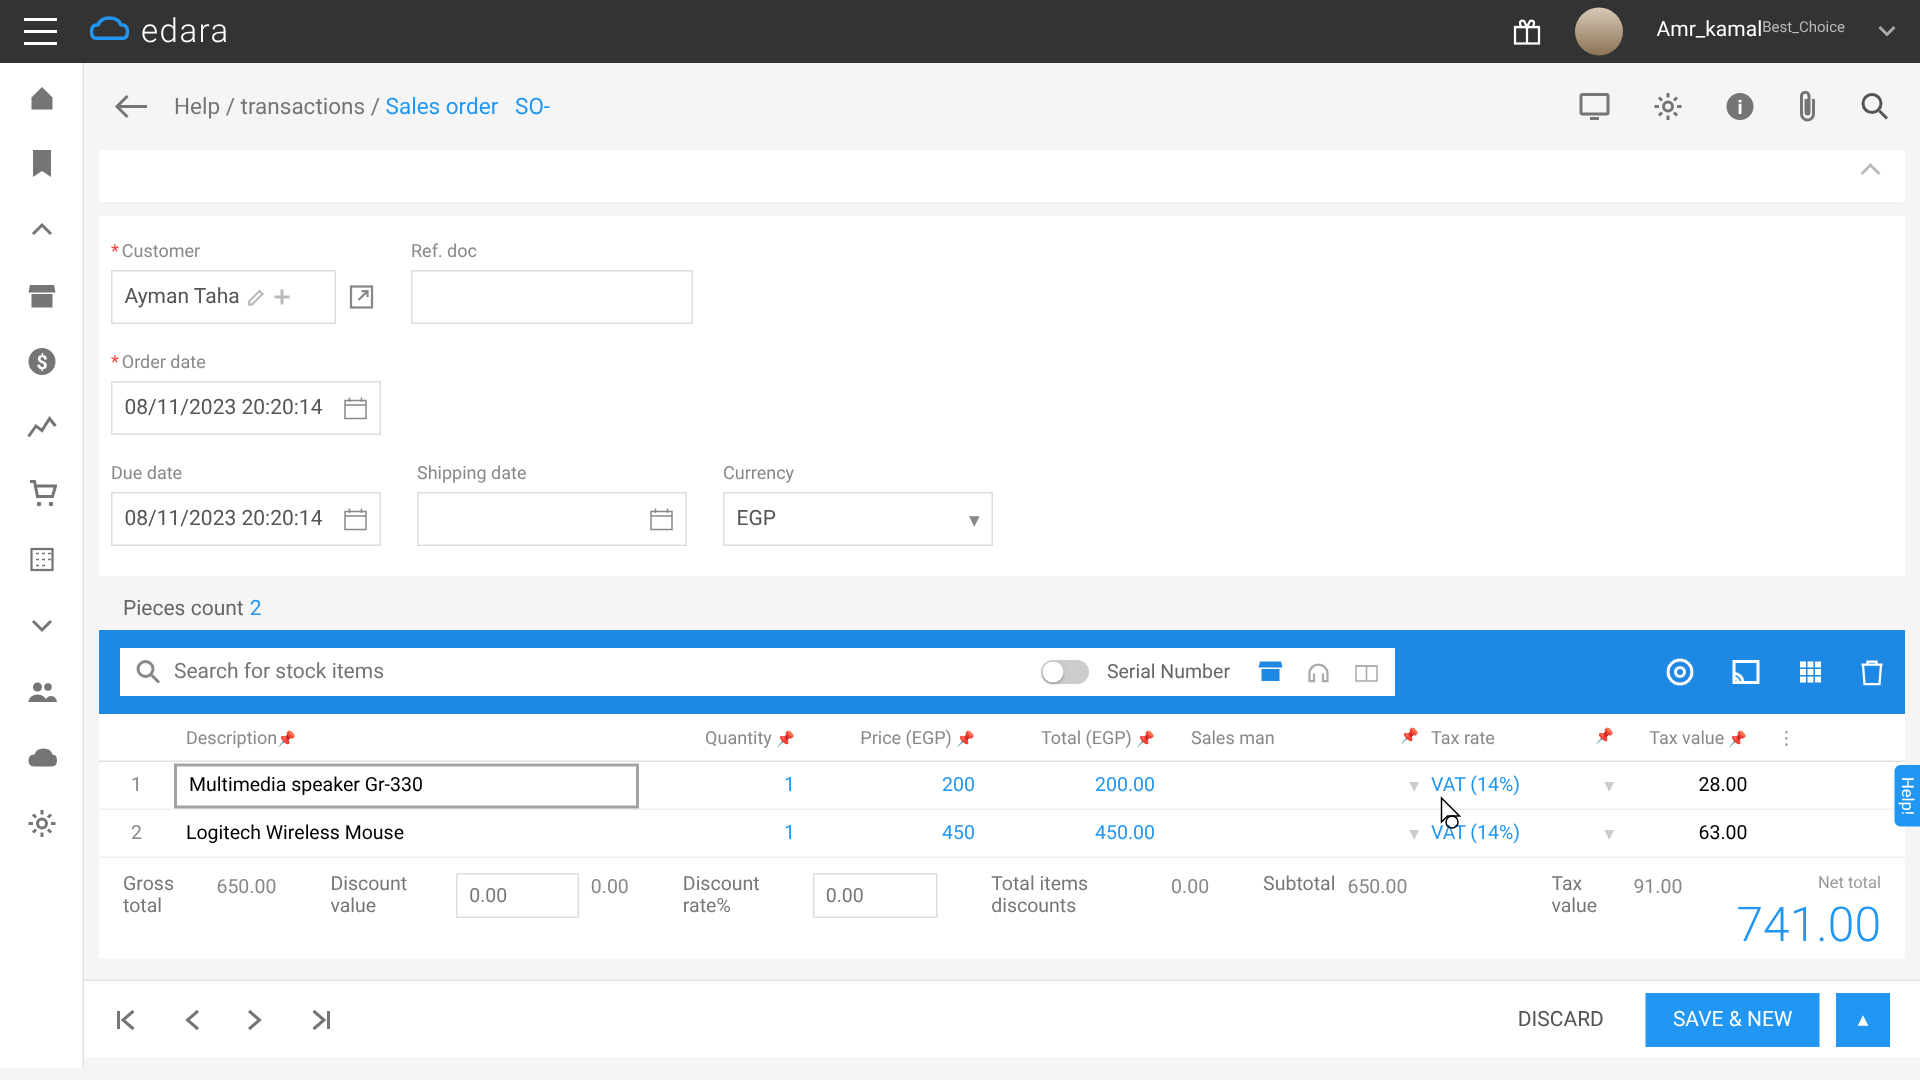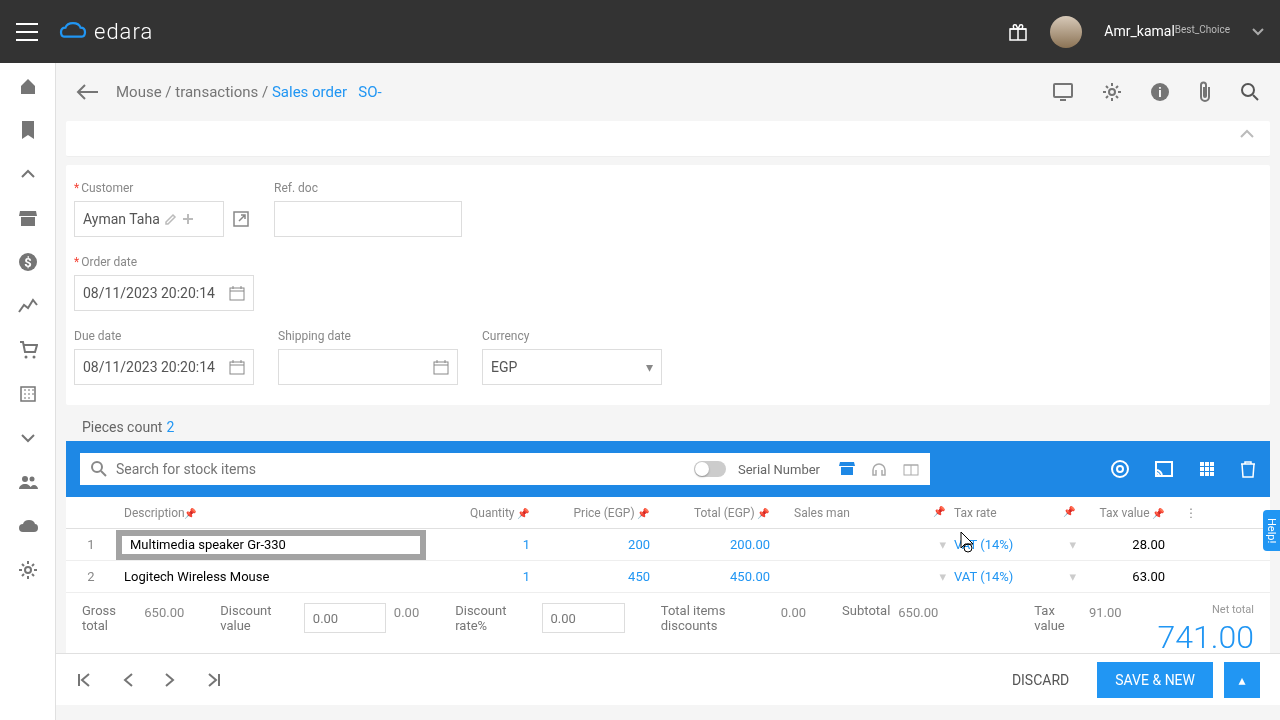--- a/index.html
+++ b/index.html
@@ -1,17 +1,17 @@
 <!DOCTYPE html>
 <html><head>
 <meta charset="utf-8">
 <style>
 * { margin:0; padding:0; box-sizing:border-box; font-family:Roboto,Arial,sans-serif; }
 body { width:1280px; height:720px; overflow:hidden; background:#f5f5f5; position:relative; }
-.topbar { height:63px; background:#333; display:flex; align-items:center; padding:0 16px; color:#fff; }
+.topbar { height:42px; background:#333; display:flex; align-items:center; padding:0 16px; color:#fff; }
 .menu-btn { color:#fff; margin-right:20px; cursor:pointer; }
 .logo { display:flex; align-items:center; }
 .logo-icon { width:30px; height:22px; margin-right:6px; }
 .logo-text { font-size:22px; font-weight:300; letter-spacing:1px; }
 .topbar-right { margin-left:auto; display:flex; align-items:center; gap:22px; }
 .avatar { width:32px; height:32px; border-radius:50%; background:linear-gradient(#d7c9b8,#8b7355); }
 .user-info { display:flex; flex-direction:row; line-height:1.1; }
 .user-name { font-size:14px; color:#fff; }
 .user-sub { font-size:10px; color:#bbb; }
 .main { display:flex; height:670px; }
@@ -55,21 +55,21 @@
 .trow { display:flex; height:32px; align-items:center; border-bottom:1px solid #eee; font-size:13px; }
 .c-num { width:50px; text-align:center; color:#888; }
 .c-desc { width:310px; padding-left:8px; }
 .c-qty { width:120px; text-align:right; padding-right:16px; }
 .c-price { width:120px; text-align:right; padding-right:16px; }
 .c-total { width:120px; text-align:right; padding-right:16px; }
 .c-sales { width:160px; padding-left:8px; }
 .c-tax { width:130px; padding-left:8px; color:#2196f3; }
 .c-taxv { width:105px; text-align:right; padding-right:16px; }
 .blue { color:#2196f3; }
-.row-active .c-desc { border:6px solid #a3a3a3; height:30px; display:flex; align-items:center; }
+.row-active .c-desc { border:2px solid #a3a3a3; height:30px; display:flex; align-items:center; }
 .pin { color:#ccc; margin-left:auto; font-size:10px; }
 .totals { display:flex; padding:10px 16px 4px; gap:36px; font-size:13px; color:#777; }
 .tot-col { display:flex; flex-direction:row; gap:8px; }
 .tot-val { color:#888; margin-top:2px; }
 .tot-input { border:1px solid #ddd; width:90px; height:30px; padding:0 8px; display:flex; align-items:center; }
 .net-total { margin-left:auto; text-align:right; }
 .net-label { font-size:11px; color:#999; }
 .net-val { font-size:32px; color:#2196f3; font-weight:300; margin-top:2px; }
 .footer { position:absolute; bottom:15px; left:56px; right:0; height:52px; background:#fff; border-top:1px solid #e0e0e0; display:flex; align-items:center; padding:0 20px; }
 .nav-arrows { display:flex; gap:30px; color:#757575; }
@@ -189,21 +189,21 @@
   </div>
 
   <div class="content">
     <div class="header">
       <span class="back-arrow">
           <svg width="22" height="16" viewBox="0 0 22 16">
             <path d="M9 1L2 8l7 7M2 8h20" fill="none" stroke="#757575" stroke-width="2"></path>
           </svg>
         </span>
       <div class="breadcrumb">
-        <span>Mouse</span> /
+        <span>Help</span> /
         <span>transactions</span> /
         <span class="active">Sales order</span>&nbsp;&nbsp;
         <span class="active">SO-</span>
       </div>
       <div class="header-actions">
         <span>
             <svg width="22" height="20" viewBox="0 0 22 20">
               <rect x="2" y="2" width="18" height="13" rx="1" fill="none" stroke="#757575" stroke-width="2"></rect>
               <path d="M8 18h6" stroke="#757575" stroke-width="2"></path>
             </svg>

